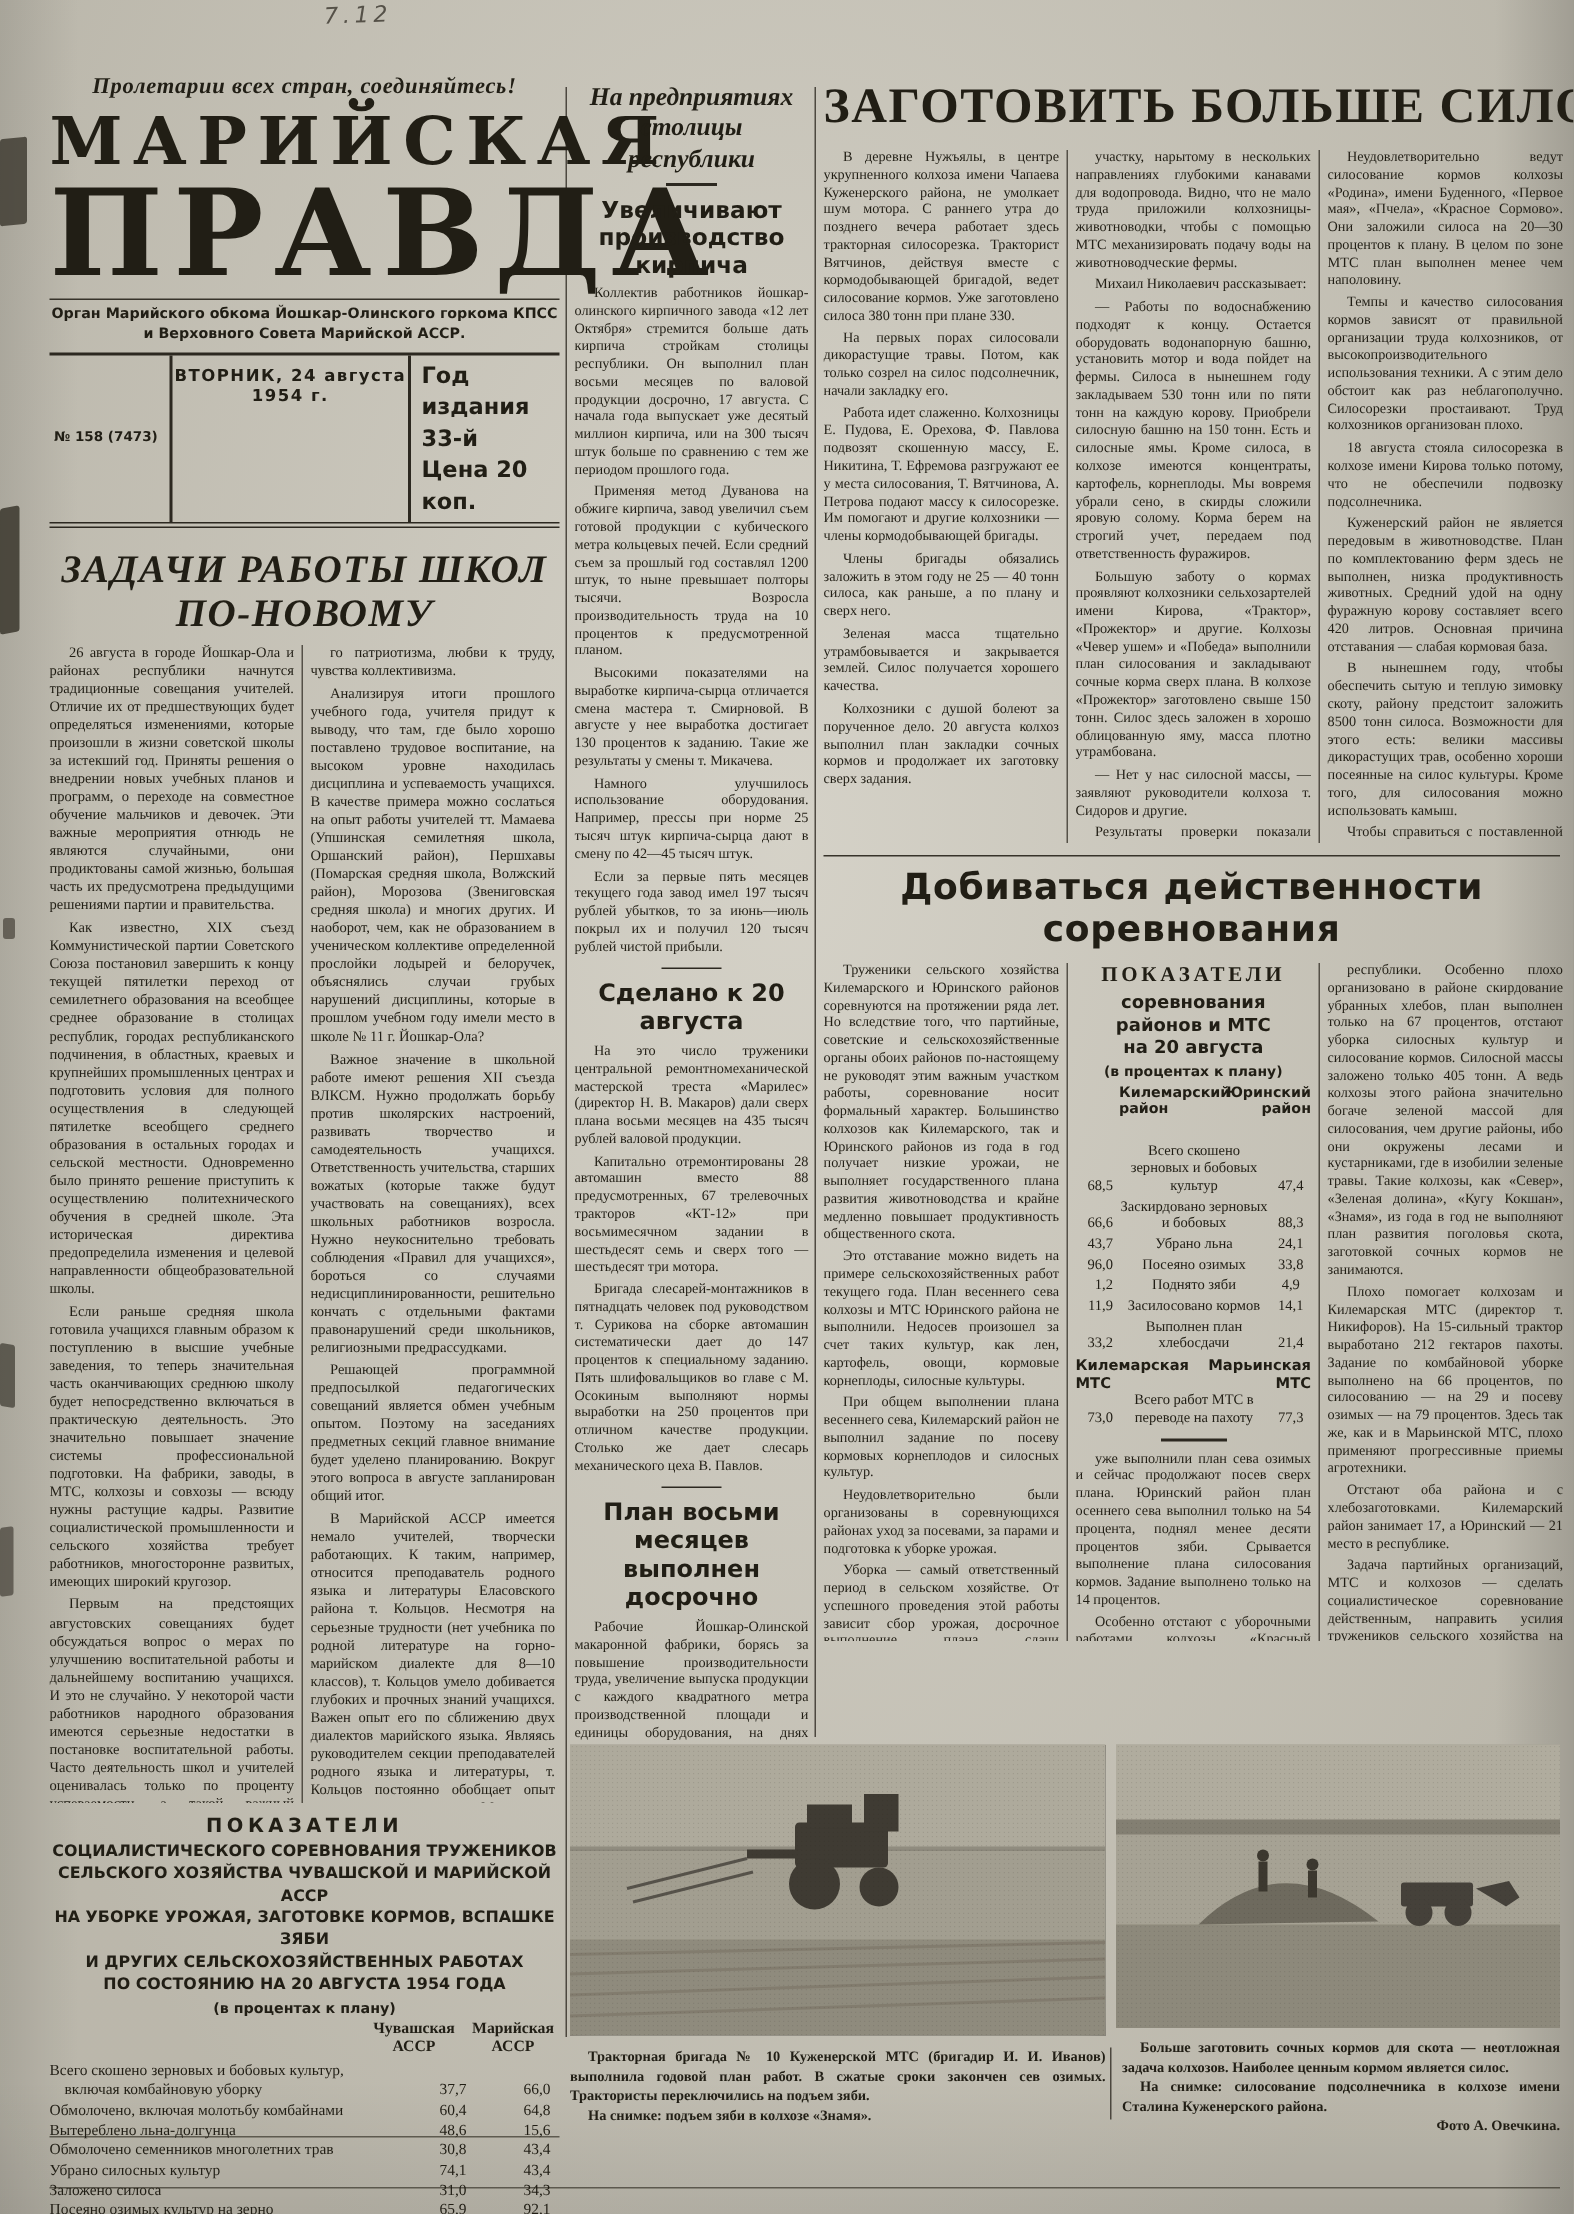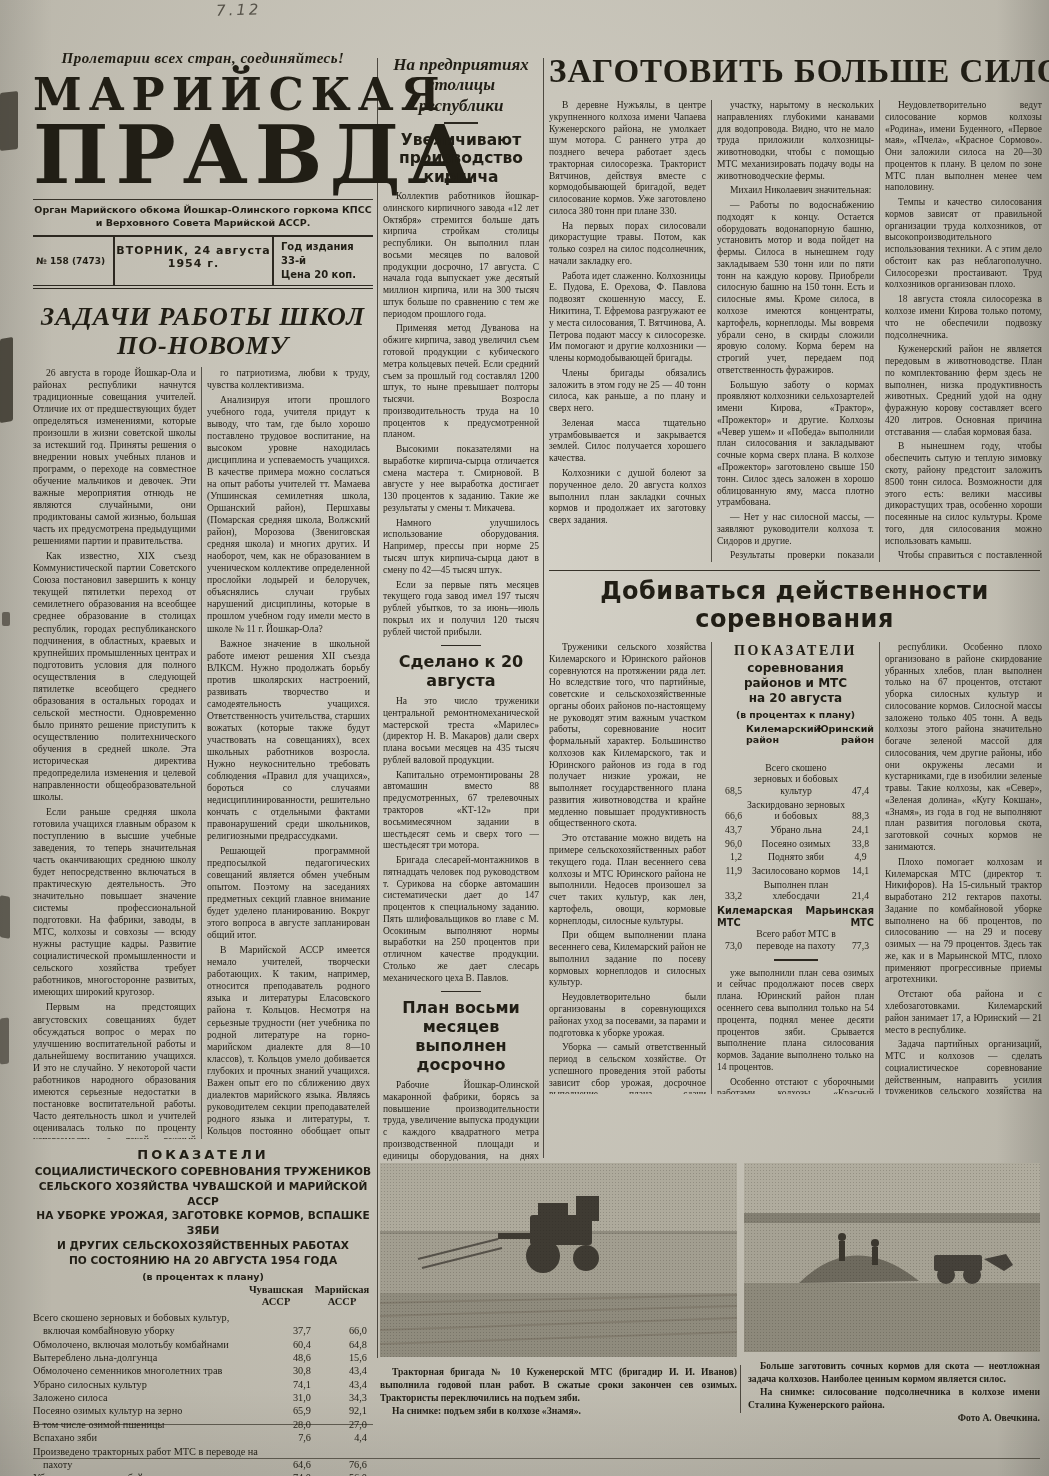--- a/index.html
+++ b/index.html
@@ -22,21 +22,21 @@
   .left-sec{position:absolute;left:33px;top:50px;width:340px;}
   .slogan{text-align:center;font:italic 700 15px "Liberation Serif",serif;letter-spacing:.5px;}
   .title1{margin:6px 0 0;text-align:center;font:700 44px "DejaVu Serif",serif;letter-spacing:7px;line-height:1;}
   .title2{margin:0;text-align:center;font:900 80px "DejaVu Serif",serif;letter-spacing:7px;line-height:.95;}
   .organ{margin-top:6px;border-top:1px solid #37332a;padding-top:4px;text-align:center;
     font:700 9.5px "DejaVu Sans",sans-serif;line-height:1.35;}
   .issue-bar{margin-top:5px;border-top:2px solid #2c2820;border-bottom:4px double #2c2820;
     display:flex;align-items:stretch;font-family:"DejaVu Sans",sans-serif;font-weight:700;}
   .issue-no{flex:0 0 74px;font-size:9px;padding:5px 3px;border-right:2px solid #2c2820;display:flex;align-items:center;}
   .issue-date{flex:1;text-align:center;font-size:11px;letter-spacing:1px;padding:7px 0;}
-  .issue-ed{flex:0 0 92px;border-left:2px solid #2c2820;font-size:10px;padding:3px 0 3px 7px;line-height:1.4;}
+  .issue-ed{flex:0 0 92px;border-left:2px solid #2c2820;font-size:15px;padding:3px 0 3px 7px;line-height:1.4;}
   .ed-headline{margin:13px 0 7px;text-align:center;font:italic 900 26px "Liberation Serif",serif;
     letter-spacing:1px;line-height:1.12;}
   .cols2{display:flex;}
   .colA{flex:0 0 163px;height:772px;overflow:hidden;}
   p.body{margin:0 0 3px;font-size:9.7px;line-height:1.24;text-align:justify;text-indent:13px;}
   
   .assr{margin-top:8px;}
   .assr-t{text-align:center;font:700 13px "DejaVu Sans",sans-serif;letter-spacing:3px;margin:2px 0;}
   .assr-s{text-align:center;font:700 10.6px "DejaVu Sans",sans-serif;line-height:1.4;}
   .assr-n{text-align:center;font:700 9.5px "DejaVu Sans",sans-serif;margin:3px 0 2px;}
@@ -285,21 +285,21 @@
           <p class="body">На первых порах силосовали дикорастущие травы. Потом, как только созрел на силос подсолнечник, начали закладку его.</p>
           <p class="body">Работа идет слаженно. Колхозницы Е. Пудова, Е. Орехова, Ф. Павлова подвозят скошенную массу, Е. Никитина, Т. Ефремова разгружают ее у места силосования, Т. Вятчинова, А. Петрова подают массу к силосорезке. Им помогают и другие колхозники — члены кормодобывающей бригады.</p>
           <p class="body">Члены бригады обязались заложить в этом году не 25 — 40 тонн силоса, как раньше, а по плану и сверх него.</p>
           <p class="body">Зеленая масса тщательно утрамбовывается и закрывается землей. Силос получается хорошего качества.</p>
           <p class="body">Колхозники с душой болеют за порученное дело. 20 августа колхоз выполнил план закладки сочных кормов и продолжает их заготовку сверх задания.</p>
         </div>
       <div class="colrule"></div>
       <div class="scol">
 
       <p class="body">участку, нарытому в нескольких направлениях глубокими канавами для водопровода. Видно, что не мало труда приложили колхозницы-животноводки, чтобы с помощью МТС механизировать подачу воды на животноводческие фермы.</p>
-          <p class="body">Михаил Николаевич значительная:</p>
+          <p class="body">Михаил Николаевич рассказывает:</p>
           <p class="body">— Работы по водоснабжению подходят к концу. Остается оборудовать водонапорную башню, установить мотор и вода пойдет на фермы. Силоса в нынешнем году закладываем 530 тонн или по пяти тонн на каждую корову. Приобрели силосную башню на 150 тонн. Есть и силосные ямы. Кроме силоса, в колхозе имеются концентраты, картофель, корнеплоды. Мы вовремя убрали сено, в скирды сложили яровую солому. Корма берем на строгий учет, передаем под ответственность фуражиров.</p>
           <p class="body">Большую заботу о кормах проявляют колхозники сельхозартелей имени Кирова, «Трактор», «Прожектор» и другие. Колхозы «Чевер ушем» и «Победа» выполнили план силосования и закладывают сочные корма сверх плана. В колхозе «Прожектор» заготовлено свыше 150 тонн. Силос здесь заложен в хорошо облицованную яму, масса плотно утрамбована.</p>
           <p class="body">— Нет у нас силосной массы, — заявляют руководители колхоза т. Сидоров и другие.</p>
           <p class="body">Результаты проверки показали иное: дикорастущие травы в колхозе, хотя и небольшими массивами, но имеются. Плохая организация дела снизила закладку силоса по меньшей мере на 50—60 тонн.</p>
         </div>
       <div class="colrule"></div>
       <div class="scol">
         <div>
 
         <p class="body">Неудовлетворительно ведут силосование кормов колхозы «Родина», имени Буденного, «Первое мая», «Пчела», «Красное Сормово». Они заложили силоса на 20—30 процентов к плану. В целом по зоне МТС план выполнен менее чем наполовину.</p>

